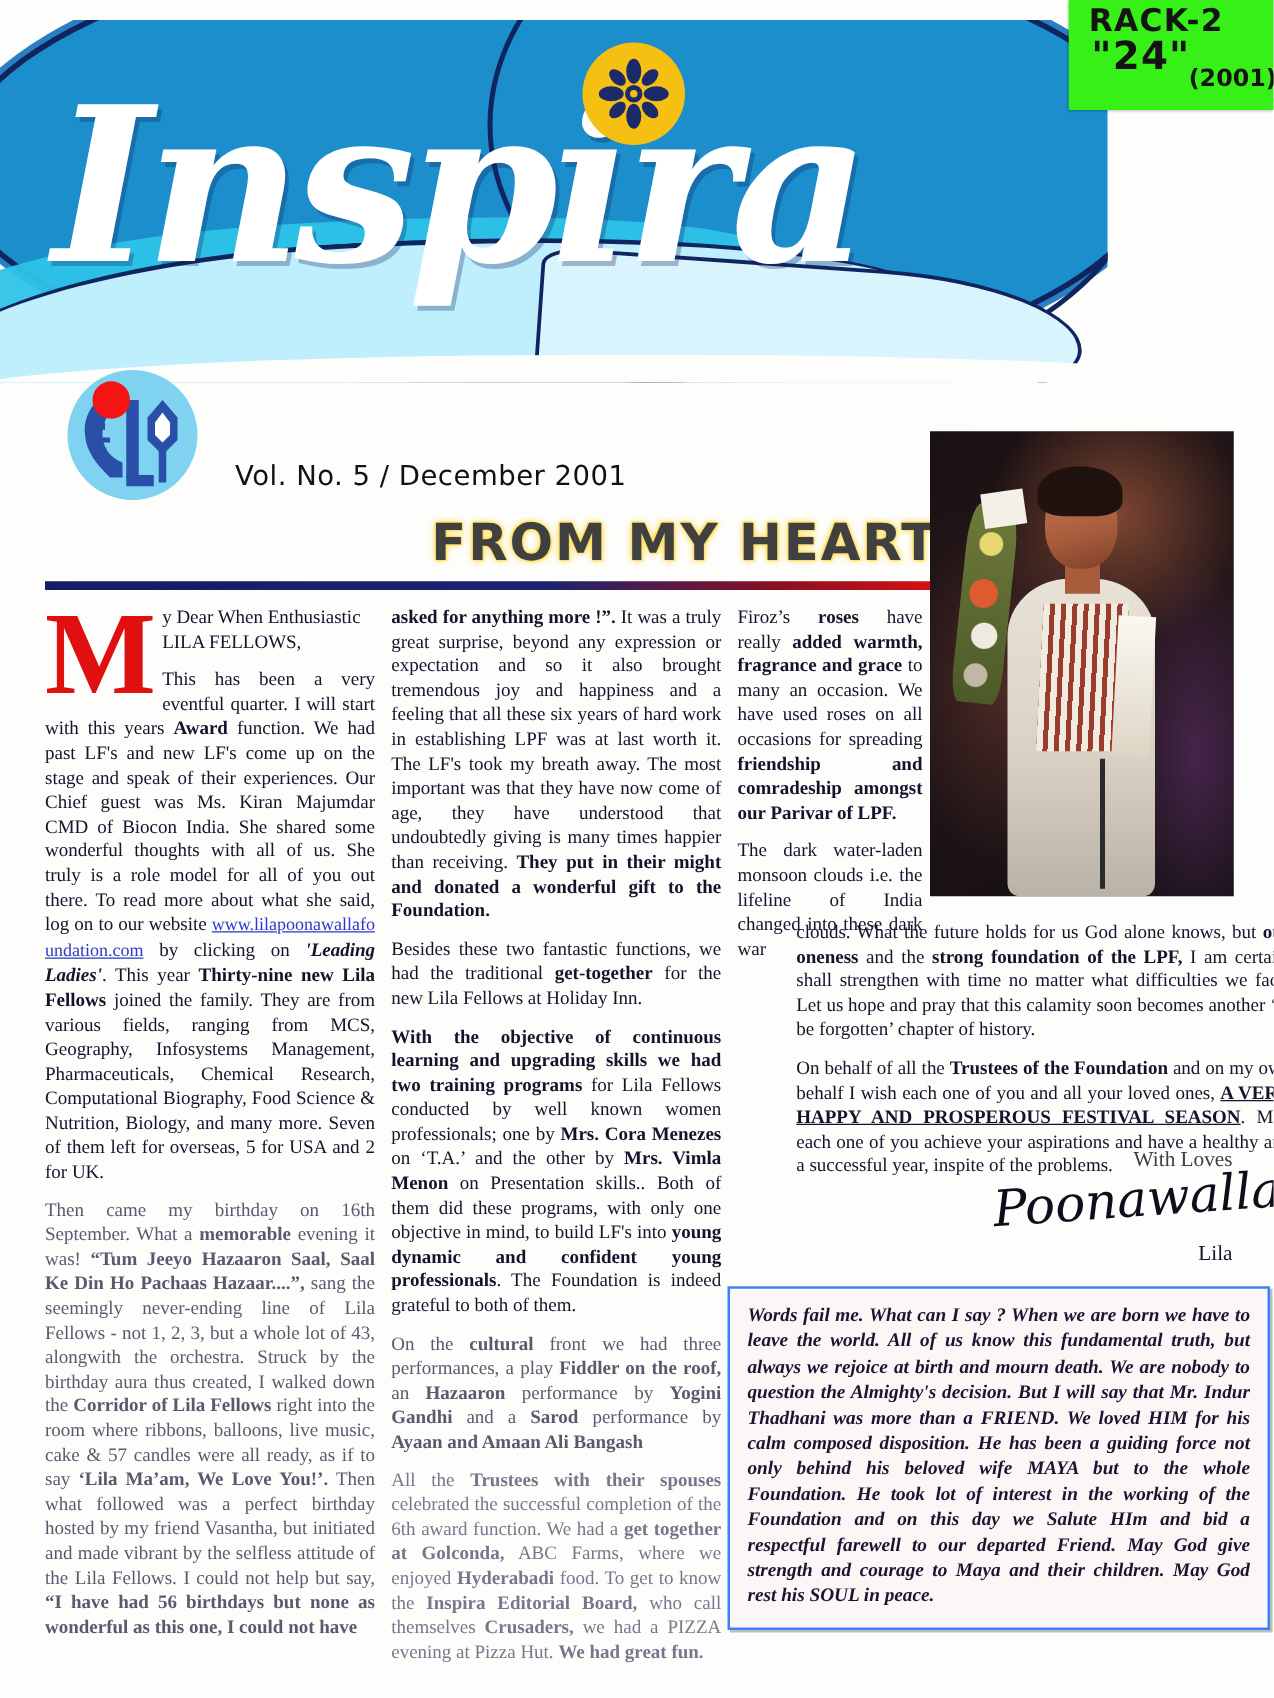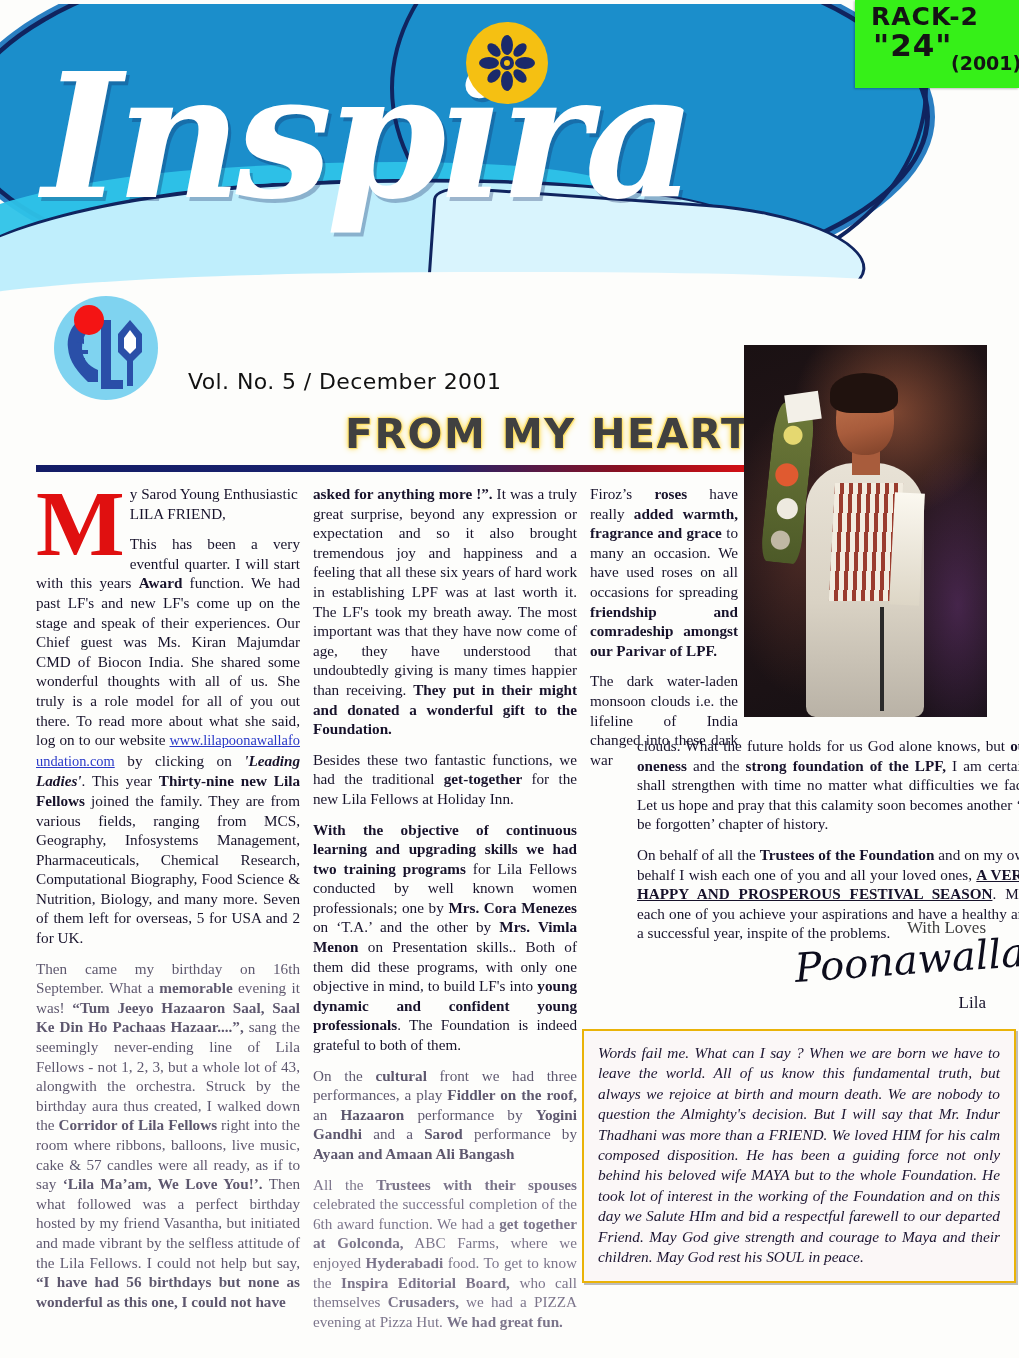--- a/index.html
+++ b/index.html
@@ -14,22 +14,22 @@
     position: relative;
     width: 1019px;
     height: 1358px;
     overflow: hidden;
     background: #fdfdfb;
   }
 
   
   .masthead {
     position: absolute;
-    left: 0; top: 4px;
-    width: 1019px;
+    left: 0; top: 16px;
+    width: 886px;
     height: 290px;
     overflow: hidden;
   }
   .mast-blob {
     position: absolute;
     left: -40px; top: -70px;
     width: 960px;
     height: 355px;
     background: #1b8ecb;
     border: 5px solid #10245f;
@@ -326,25 +326,25 @@
     font-size: 17px;
     color: #17122b;
   }
 
   
   .quotebox {
     position: absolute;
     left: 582px; top: 1029px;
     width: 402px;
     padding: 12px 14px 14px 14px;
-    border: 2px solid #eab308;
+    border: 2px solid #3b82f6;
     background: #fbf7f7;
     box-shadow: 2px 2px 0 rgba(0,0,0,.25);
     font-family: "Liberation Serif", serif;
-    font-weight: 400;
+    font-weight: 700;
     font-style: italic;
     font-size: 15.4px;
     line-height: 20.4px;
     color: #1b1430;
     text-align: justify;
   }
 </style>
 </head>
 <body>
 
@@ -410,22 +410,22 @@
     <div class="ph-head"></div>
     <div class="ph-hair"></div>
     <div class="ph-flowers"></div>
     <div class="ph-card"></div>
     <div class="ph-paper"></div>
     <div class="ph-mic"></div>
   </div>
 
   <div class="col col1">
     <p class="salutation">
-      <span class="dropcap">M</span><span>y Sarod Young Enthusiastic</span><br>
-      <span>LILA FRIEND,</span>
+      <span class="dropcap">M</span><span>y Dear When Enthusiastic</span><br>
+      <span>LILA FELLOWS,</span>
     </p>
     <p><span>This has been a very eventful quarter. I will start with this years </span><b>Award</b><span> function. We had past LF's and new LF's come up on the stage and speak of their experiences. Our Chief guest was Ms. Kiran Majumdar CMD of Biocon India. She shared some wonderful thoughts with all of us. She truly is a role model for all of you out there. To read more about what she said, log on to our website </span><a class="url" href="#">www.lilapoonawallafoundation.com</a> <span>by clicking on </span><b><i>'Leading Ladies'</i></b><span>. This year </span><b>Thirty-nine new Lila Fellows</b><span> joined the family. They are from various fields, ranging from MCS, Geography, Infosystems Management, Pharmaceuticals, Chemical Research, Computational Biography, Food Science &amp; Nutrition, Biology, and many more. Seven of them left for overseas, 5 for USA and 2 for UK.</span></p>
     <p class="faded"><span>Then came my birthday on 16th September. What a </span><b>memorable</b><span> evening it was! </span><b>“Tum Jeeyo Hazaaron Saal, Saal Ke Din Ho Pachaas Hazaar....”,</b><span> sang the seemingly never-ending line of Lila Fellows - not 1, 2, 3, but a whole lot of 43, alongwith the orchestra. Struck by the birthday aura thus created, I walked down the </span><b>Corridor of Lila Fellows</b><span> right into the room where ribbons, balloons, live music, cake &amp; 57 candles were all ready, as if to say </span><b>‘Lila Ma’am, We Love You!’.</b><span> Then what followed was a perfect birthday hosted by my friend Vasantha, but initiated and made vibrant by the selfless attitude of the Lila Fellows. I could not help but say, </span><b>“I have had 56 birthdays but none as wonderful as this one, I could not have</b></p>
   </div>
 
   <div class="col col2">
     <p><b>asked for anything more !”.</b><span> It was a truly great surprise, beyond any expression or expectation and so it also brought tremendous joy and happiness and a feeling that all these six years of hard work in establishing LPF was at last worth it. The LF's took my breath away. The most important was that they have now come of age, they have understood that undoubtedly giving is many times happier than receiving. </span><b>They put in their might and donated a wonderful gift to the Foundation.</b></p>
     <p><span>Besides these two fantastic functions, we had the traditional </span><b>get-together</b><span> for the new Lila Fellows at Holiday Inn.</span></p>
     <p><b>With the objective of continuous learning and upgrading skills we had two training programs</b><span> for Lila Fellows conducted by well known women professionals; one by </span><b>Mrs. Cora Menezes</b><span> on ‘T.A.’ and the other by </span><b>Mrs. Vimla Menon</b><span> on Presentation skills.. Both of them did these programs, with only one objective in mind, to build LF's into </span><b>young dynamic and confident young professionals</b><span>. The Foundation is indeed grateful to both of them.</span></p>
     <p class="faded"><span>On the </span><b>cultural</b><span> front we had three performances, a play </span><b>Fiddler on the roof,</b><span> an </span><b>Hazaaron</b><span> performance by </span><b>Yogini Gandhi</b><span> and a </span><b>Sarod</b><span> performance by </span><b>Ayaan and Amaan Ali Bangash</b></p>

